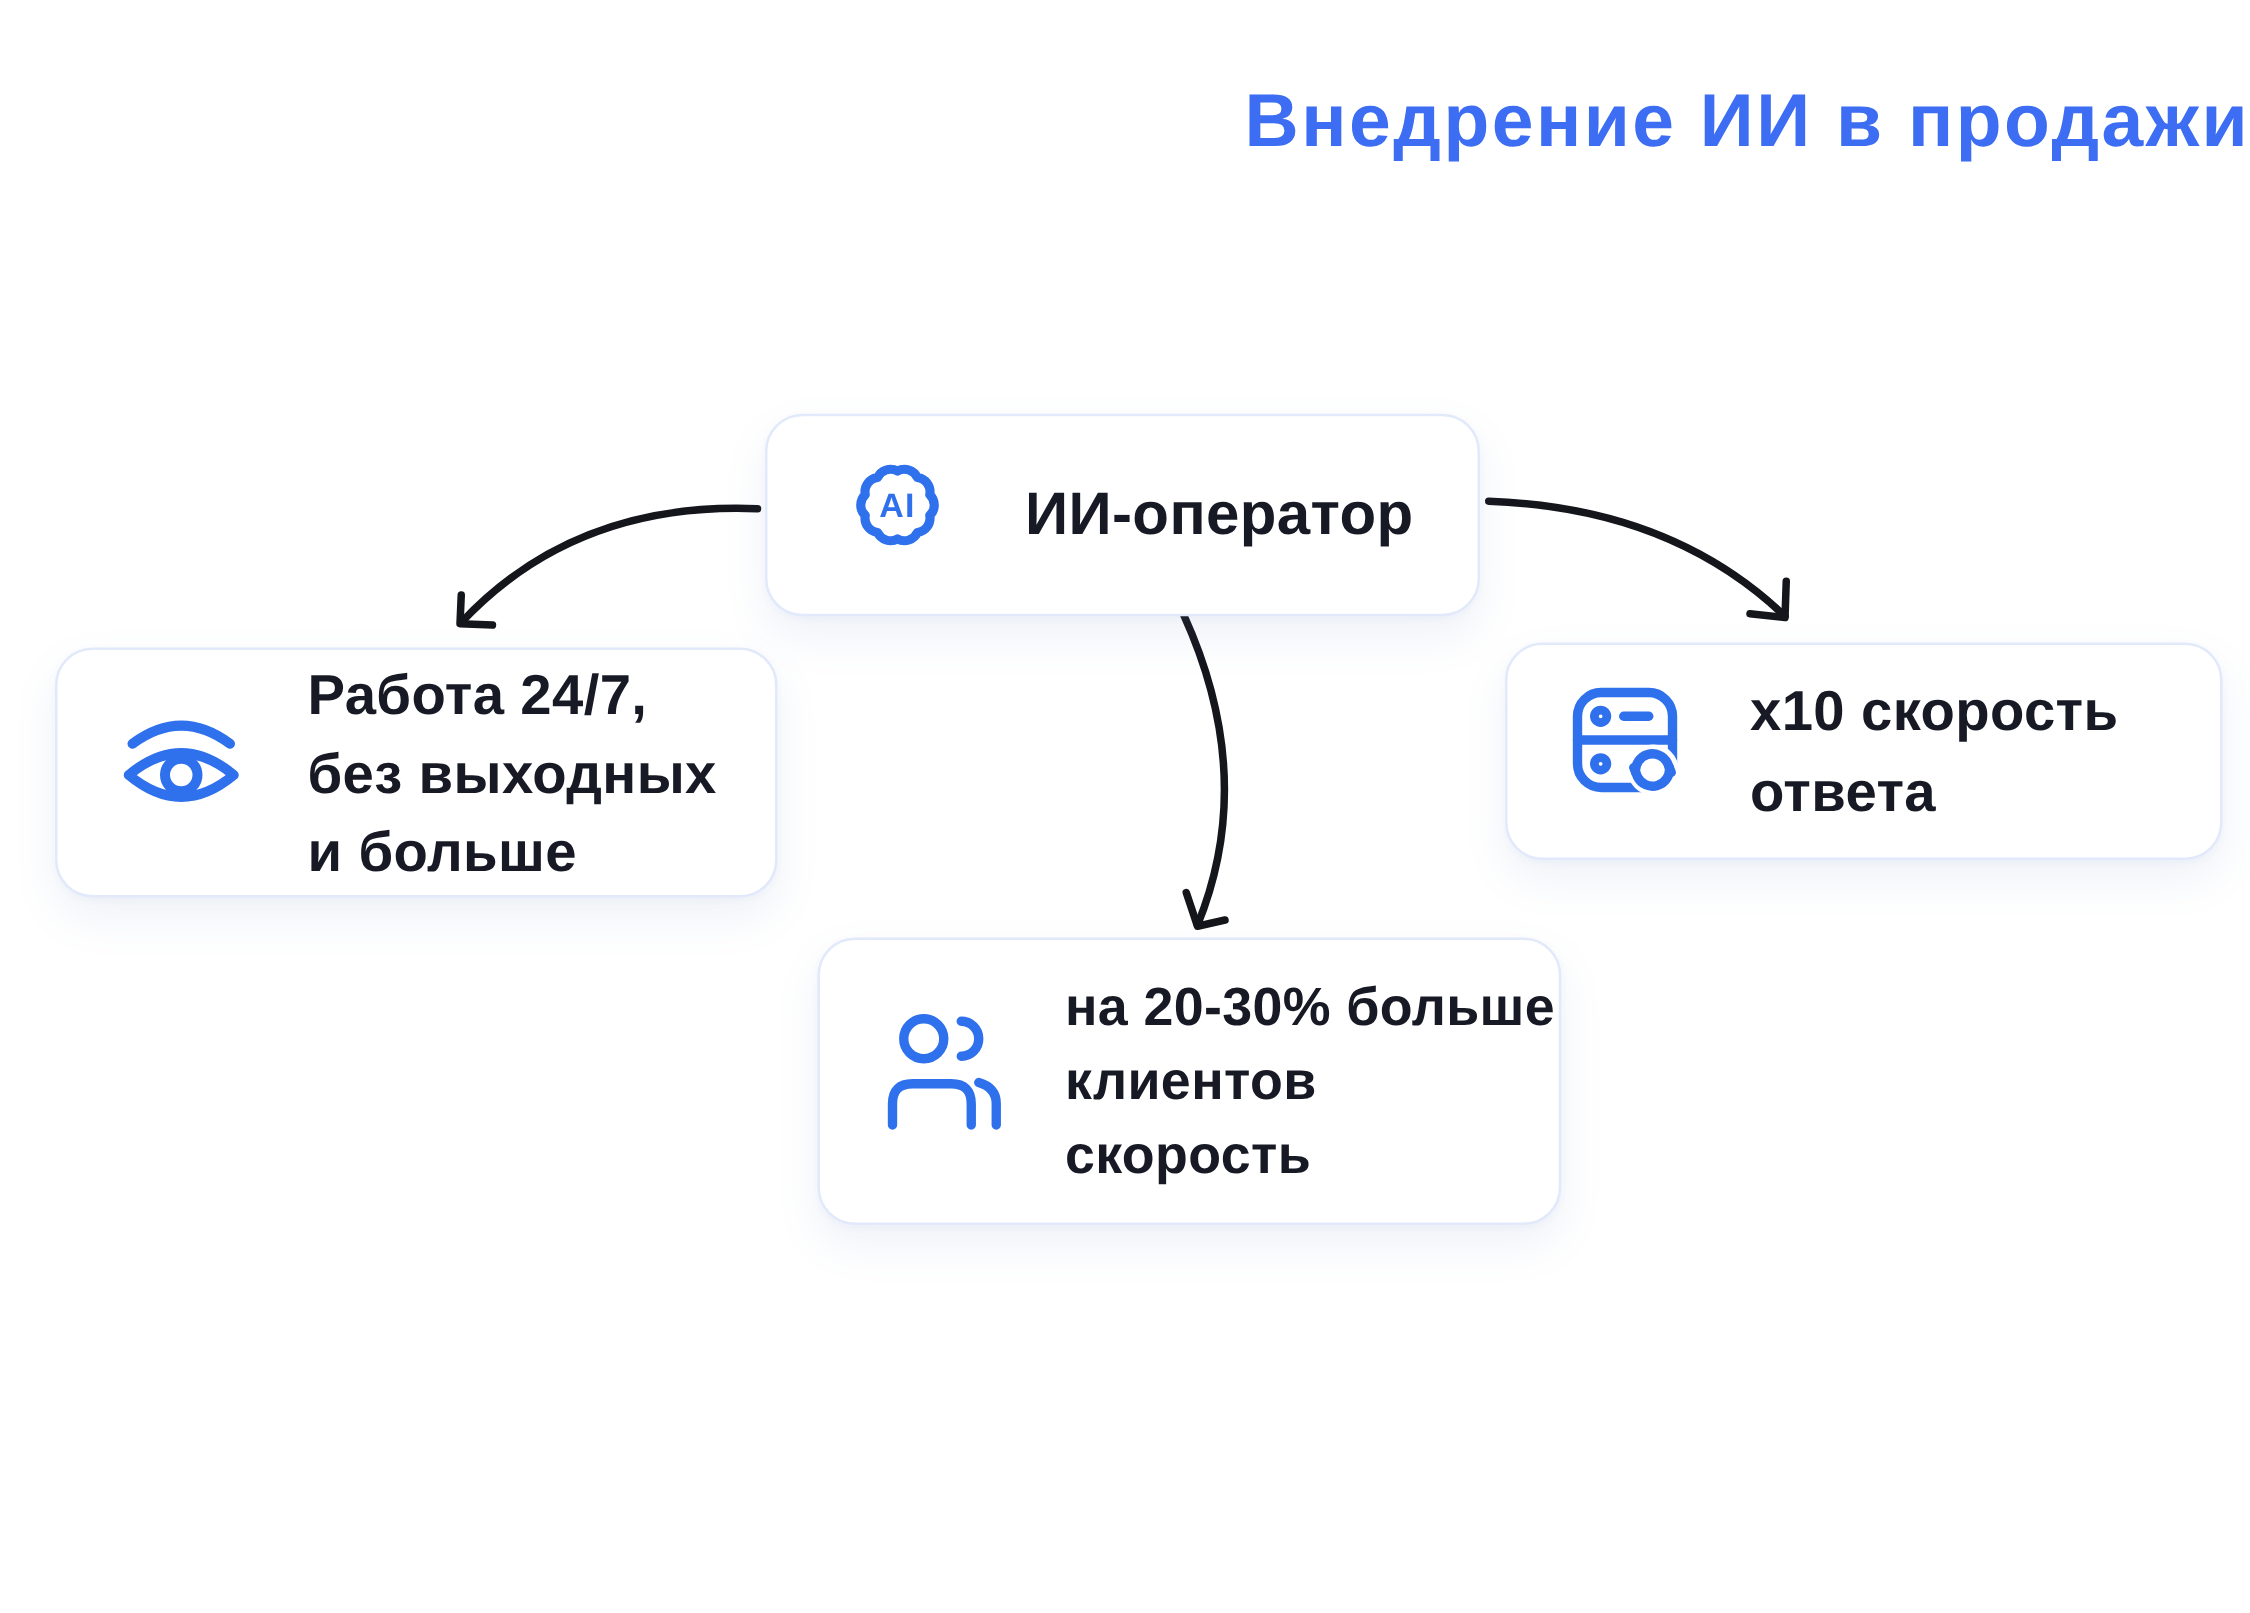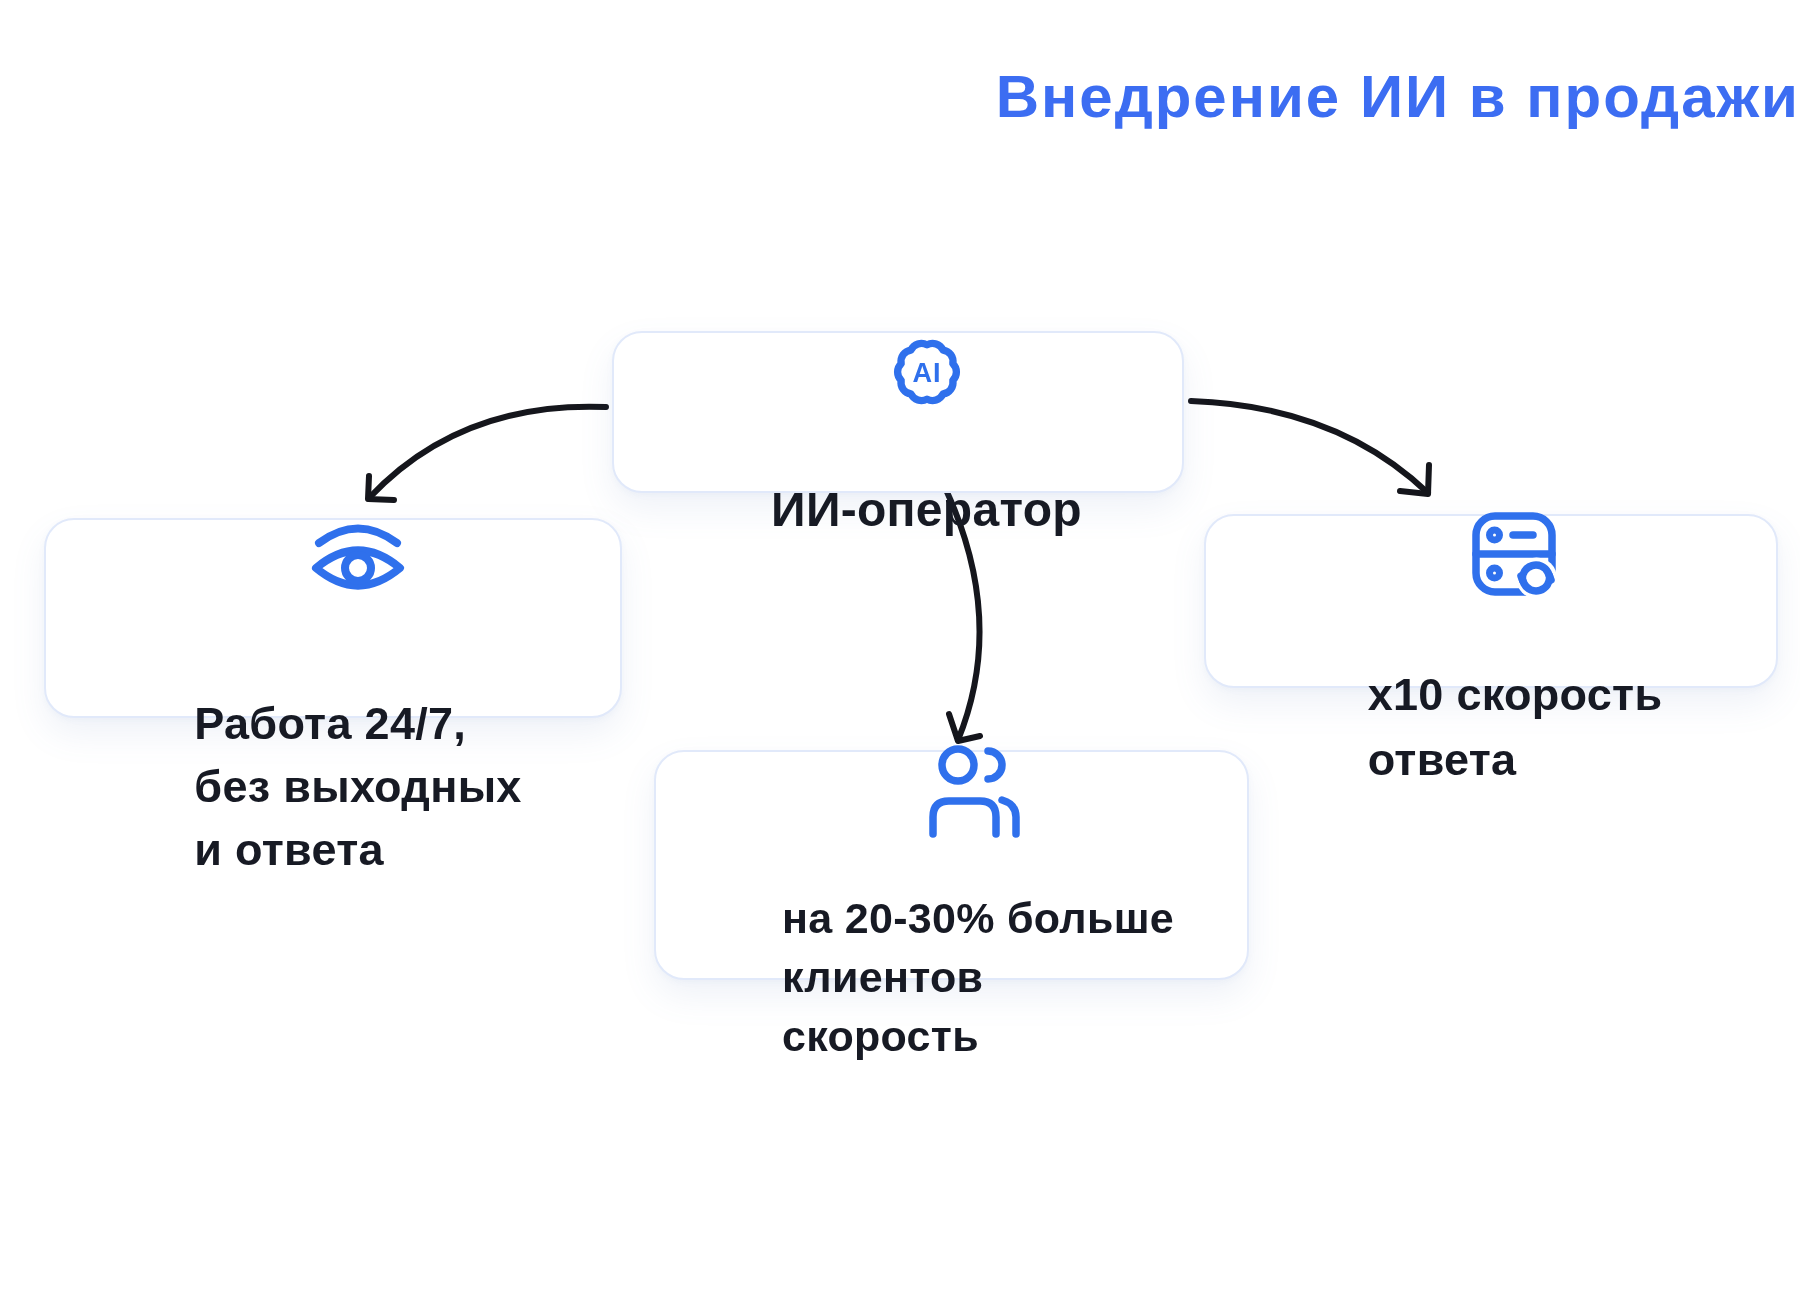--- a/index.html
+++ b/index.html
@@ -18,24 +18,24 @@
   .arrow{
     fill:none;stroke:var(--arrow,#15161C);stroke-width:6;
     stroke-linecap:round;stroke-linejoin:round;
   }
   .card{
     position:absolute;box-sizing:border-box;
     background:var(--card-bg,#ffffff);
     border:2px solid var(--card-border,#E1E9FA);
     border-radius:30px;
     box-shadow:0 16px 34px rgba(99,128,188,0.10),0 2px 6px rgba(99,128,188,0.05);
-    display:flex;align-items:center;flex-direction:column;
+    display:flex;align-items:center;
   }
   .card-center{left:612px;top:331px;width:572px;height:162px;padding-left:57px;gap:55px;}
-  .card-left{left:44px;top:518px;width:578px;height:200px;padding-left:50px;gap:80px;}
+  .card-left{left:44px;top:518px;width:578px;height:200px;padding-left:50px;gap:52px;}
   .card-right{left:1204px;top:514px;width:574px;height:174px;padding-left:48px;gap:51px;}
   .card-bottom{left:654px;top:750px;width:595px;height:230px;padding-left:53px;gap:43px;}
   .icon{color:var(--icon-blue,#2F70EC);position:relative;top:-8px;flex:0 0 auto;}
   .icon svg{display:block;}
   .card-text{
     color:var(--text-dark,#171A24);font-weight:700;letter-spacing:.3px;
   }
   .card-center .card-text{font-size:48px;line-height:56px;}
   .card-left  .card-text{font-size:45px;line-height:63px;}
   .card-right .card-text{font-size:45px;line-height:65px;}
@@ -84,21 +84,21 @@
         <g fill="none" stroke="currentColor" stroke-width="8" stroke-linecap="round">
           <path d="M 10 31 Q 49 2 88 31"></path>
           <path d="M 7 56 Q 49 21 91 56 Q 49 91 7 56 Z" stroke-linejoin="round"></path>
           <circle cx="49" cy="56" r="13"></circle>
         </g>
       </svg>
     </span>
     <div class="card-text">
       <div>Работа 24/7,</div>
       <div>без выходных</div>
-      <div>и ответа</div>
+      <div>и больше</div>
     </div>
   </div>
 
   <div class="card card-right">
     <span class="icon">
       <svg width="95" height="95" viewBox="0 0 95 95">
         <g fill="none" stroke="currentColor" stroke-linecap="round" stroke-linejoin="round">
           <rect x="8" y="8" width="76" height="76" rx="19" stroke-width="7.5"></rect>
           <path d="M 8 46 H 84" stroke-width="7.5"></path>
           <circle cx="26.5" cy="27" r="5" stroke-width="7"></circle>

